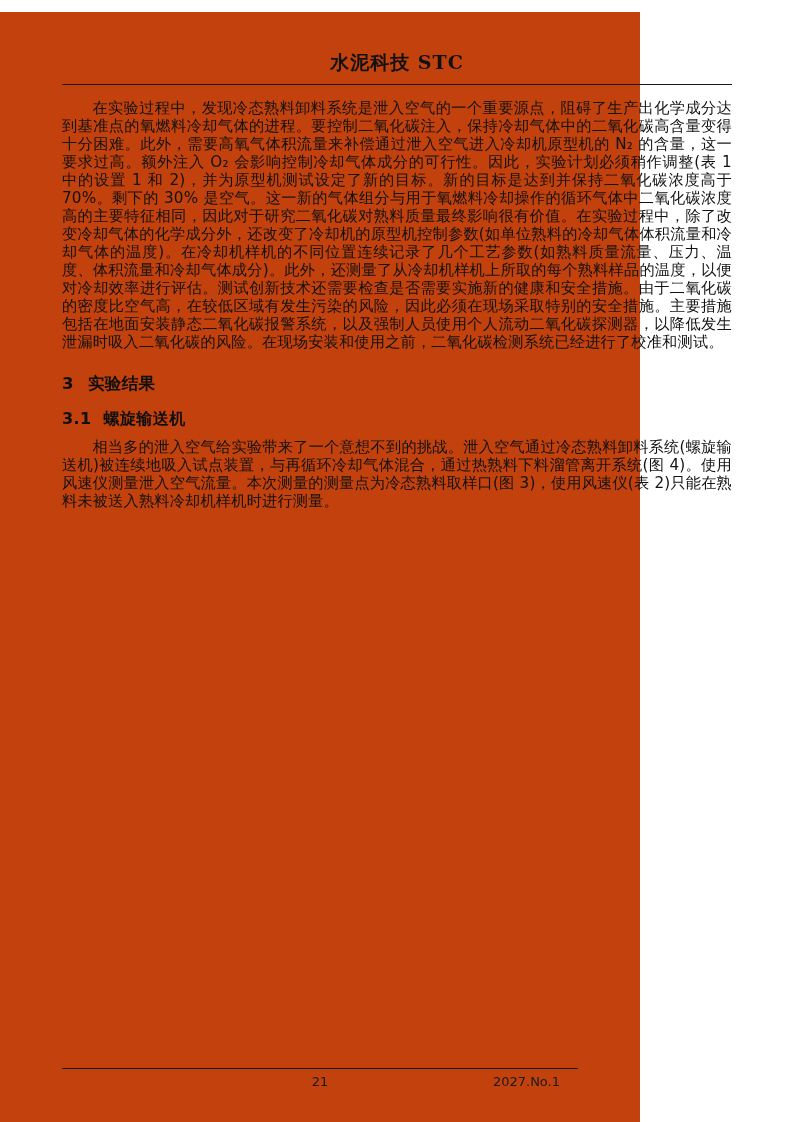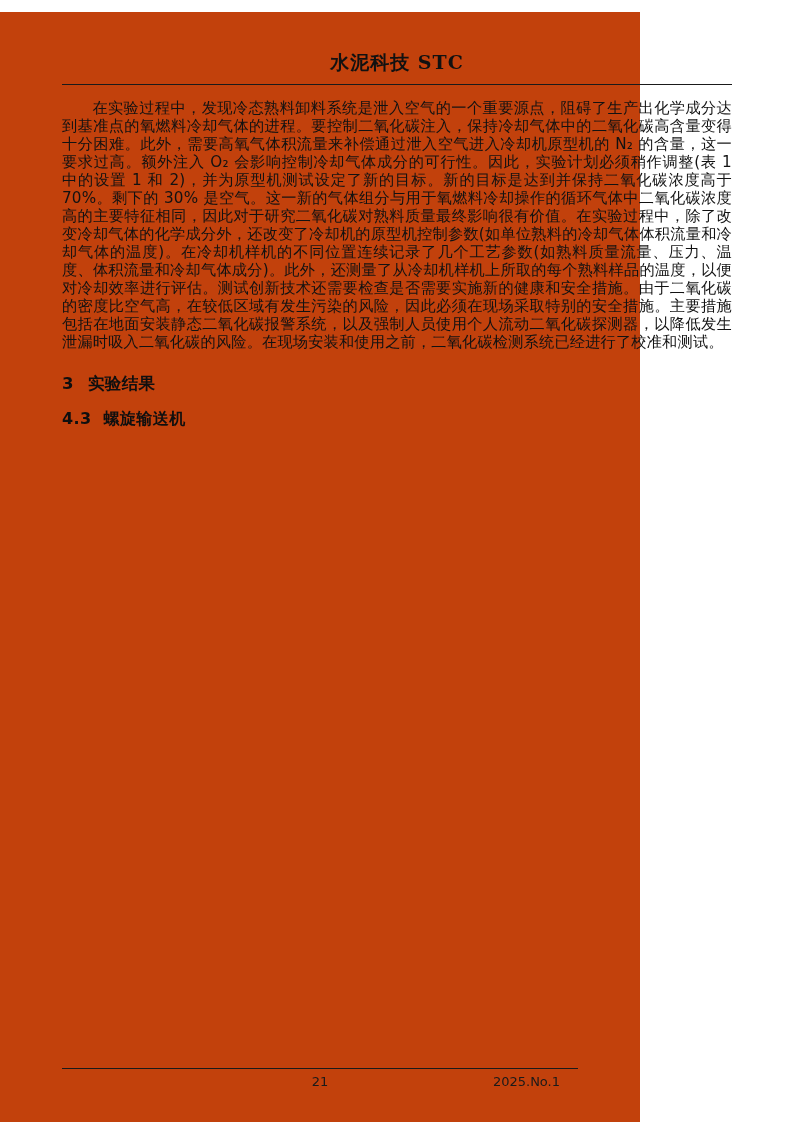--- a/index.html
+++ b/index.html
@@ -121,28 +121,29 @@
       <div class="header-title">水泥科技  STC</div>
       <div class="header-rule"></div>
 
       <p class="body-text"><span>在实验过程中，发现冷态熟料卸料系统是泄入空气的一个重要源点，阻碍了生产出化学成分达到基准点的氧燃料冷却气体的进程。要控制二氧化碳注入，保持冷却气体中的二氧化碳高含量变得十分困难。此外，需要高氧气体积流量来补偿通过泄入空气进入冷却机原型机的 N₂ 的含量，这一要求过高。额外注入 O₂ 会影响控制冷却气体成分的可行性。因此，实验计划必须稍作调整(表 1 中的设置 1 和 2)，并为原型机测试设定了新的目标。新的目标是达到并保持二氧化碳浓度高于 70%。剩下的 30% 是空气。这一新的气体组分与用于氧燃料冷却操作的循环气体中二氧化碳浓度高的主要特征相同，因此对于研究二氧化碳对熟料质量最终影响很有价值。在实验过程中，除了改变冷却气体的化学成分外，还改变了冷却机的原型机控制参数(如单位熟料的冷却气体体积流量和冷却气体的温度)。在冷却机样机的不同位置连续记录了几个工艺参数(如熟料质量流量、压力、温度、体积流量和冷却气体成分)。此外，还测量了从冷却机样机上所取的每个熟料样品的温度，以便对冷却效率进行评估。测试创新技术还需要检查是否需要实施新的健康和安全措施。由于二氧化碳的密度比空气高，在较低区域有发生污染的风险，因此必须在现场采取特别的安全措施。主要措施包括在地面安装静态二氧化碳报警系统，以及强制人员使用个人流动二氧化碳探测器，以降低发生泄漏时吸入二氧化碳的风险。在现场安装和使用之前，二氧化碳检测系统已经进行了校准和测试。</span></p>
 
       <h2 class="section-heading">
         <span class="sec-num">3</span><span>实验结果</span>
       </h2>
 
       <h3 class="subsection-heading">
-        <span class="subsec-num">4.3</span><span>螺旋输送机</span>
+        <span class="subsec-num">3.1</span><span>螺旋输送机</span>
       </h3>
 
+      <p class="body-text"><span>相当多的泄入空气给实验带来了一个意想不到的挑战。泄入空气通过冷态熟料卸料系统(螺旋输送机)被连续地吸入试点装置，与再循环冷却气体混合，通过热熟料下料溜管离开系统(图 4)。使用风速仪测量泄入空气流量。本次测量的测量点为冷态熟料取样口(图 3)，使用风速仪(表 2)只能在熟料未被送入熟料冷却机样机时进行测量。</span></p>
 
     </div>
 
     <div class="footer">
       <div class="footer-rule"></div>
       <div class="footer-row">
         <span class="footer-page">21</span>
-        <span class="footer-issue">2025.No.1</span>
+        <span class="footer-issue">2027.No.1</span>
       </div>
     </div>
 
   </div>
 </div>
 
 </body></html>

